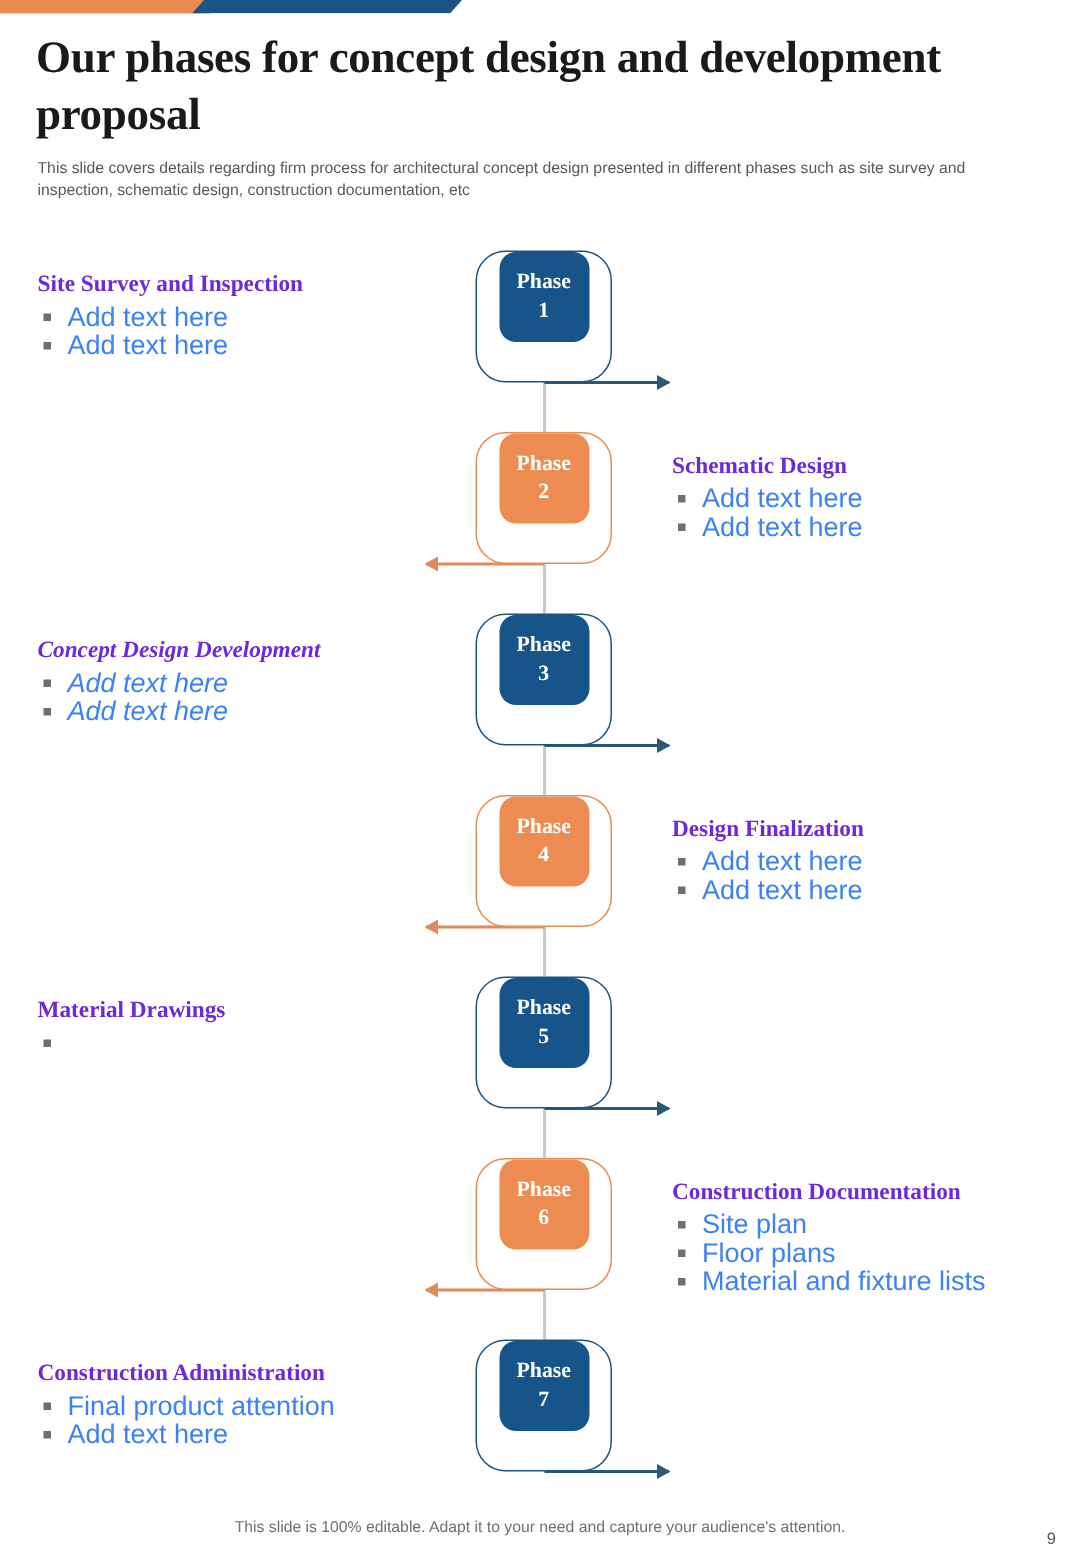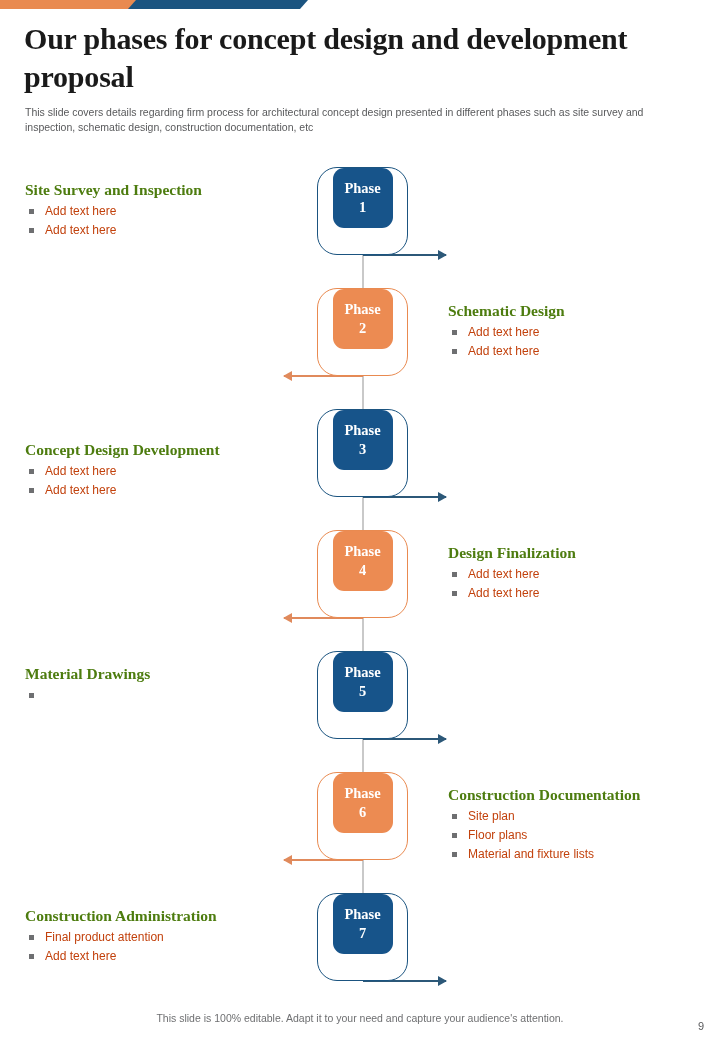--- a/index.html
+++ b/index.html
@@ -120,34 +120,34 @@
     border-right: 9px solid #E08A5C;
   }
 
   
   .block { position: absolute; }
   .block-title {
     font-family: "Liberation Serif", serif;
     font-weight: bold;
     font-size: 15.5px;
     line-height: 20px;
-    color: #4d7c0f;
+    color: #6d28d9;
     margin-bottom: 2px;
   }
   .block-list {
     list-style: none;
     margin: 0;
     padding: 0;
   }
   .block-list li {
     position: relative;
     padding-left: 20px;
-    font-size: 12px;
+    font-size: 18px;
     line-height: 19px;
-    color: #c2410c;
+    color: #3b82f6;
   }
   .block-list li .bullet {
     position: absolute;
     left: 4px; top: 7px;
     width: 5px; height: 5px;
     background: #6E6F71;
   }
 
   
   #footer-note {
@@ -254,21 +254,21 @@
         <li><span class="bullet"></span><span>Add text here</span></li>
       </ul>
     </div>
     <div class="block" style="left: 448px; width: 262px; top: 301px;">
       <div class="block-title">Schematic Design</div>
       <ul class="block-list">
         <li><span class="bullet"></span><span>Add text here</span></li>
         <li><span class="bullet"></span><span>Add text here</span></li>
       </ul>
     </div>
-    <div class="block" style="left: 25px; width: 275px; top: 440px;">
+    <div class="block" style="left: 25px; width: 275px; top: 424px; font-style: italic;">
       <div class="block-title">Concept Design Development</div>
       <ul class="block-list">
         <li><span class="bullet"></span><span>Add text here</span></li>
         <li><span class="bullet"></span><span>Add text here</span></li>
       </ul>
     </div>
     <div class="block" style="left: 448px; width: 262px; top: 543px;">
       <div class="block-title">Design Finalization</div>
       <ul class="block-list">
         <li><span class="bullet"></span><span>Add text here</span></li>

